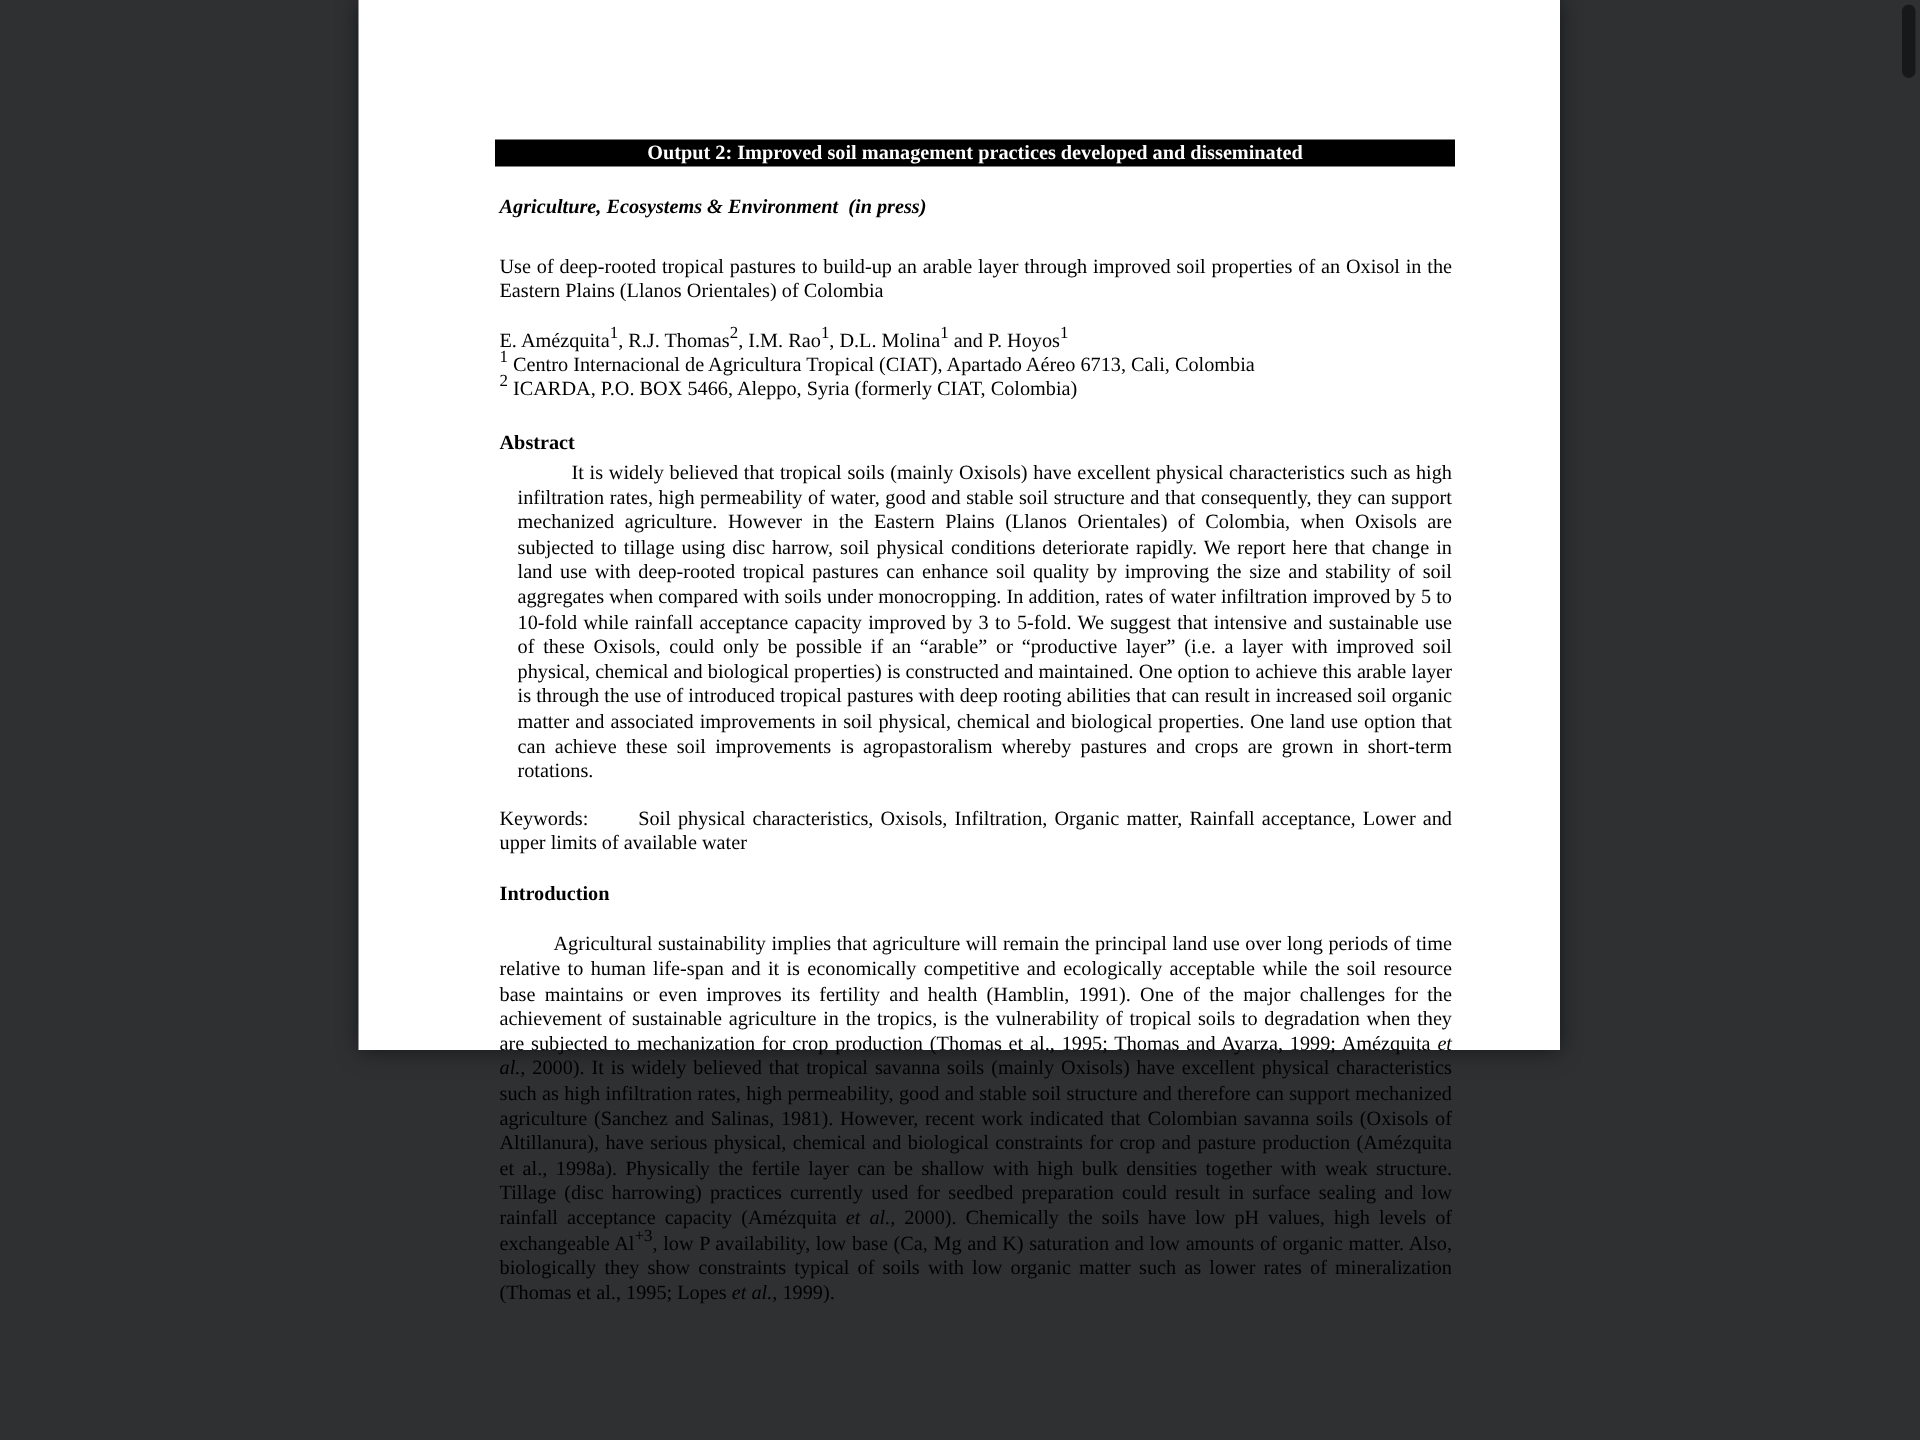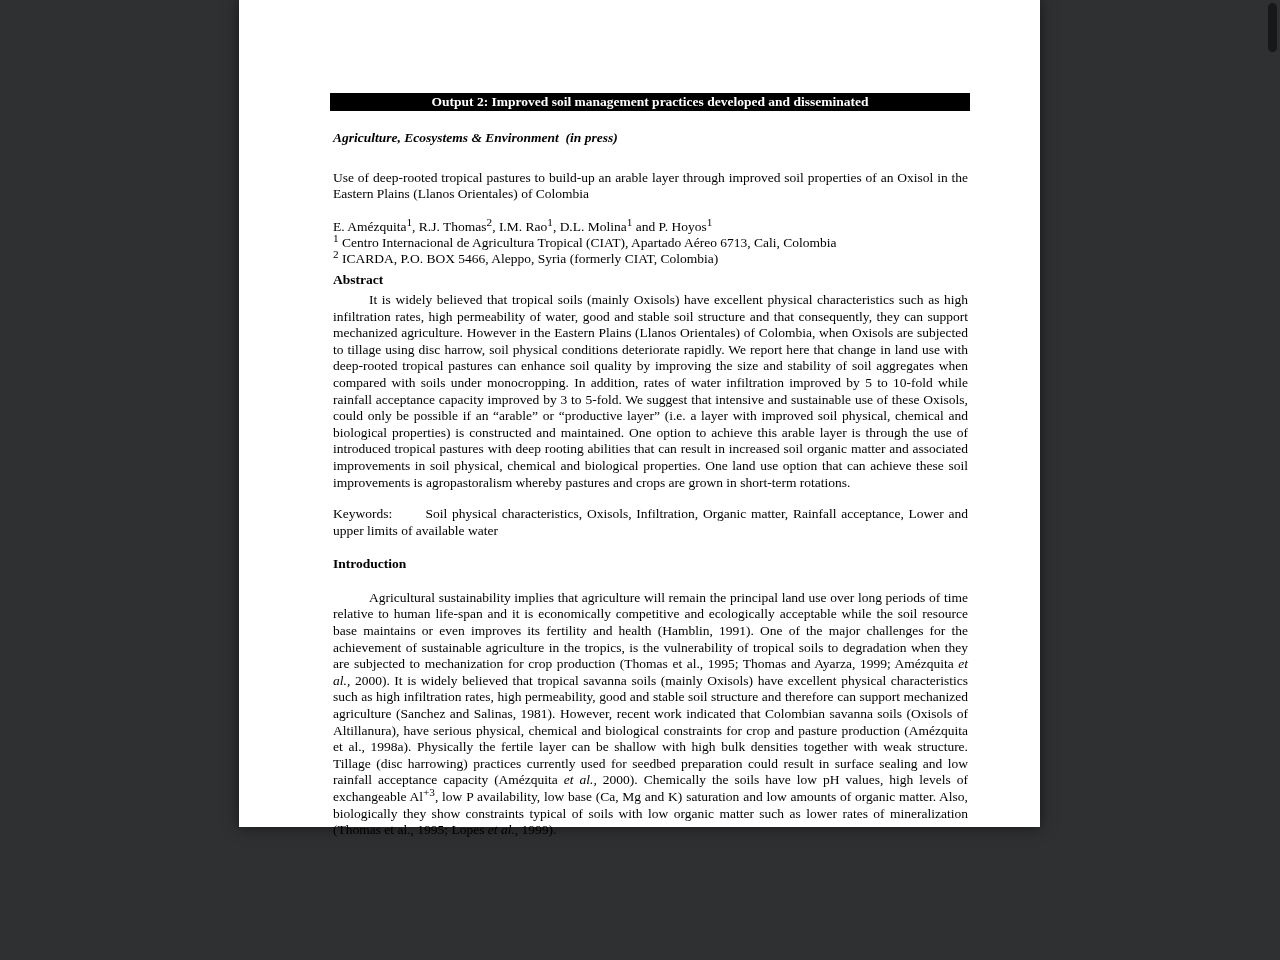--- a/index.html
+++ b/index.html
@@ -10,21 +10,21 @@
     font-family: "Liberation Serif", "DejaVu Serif", serif;
   }
   .viewer {
     position: relative;
     width: 1280px; height: 960px;
     background: #2f3032;
   }
   .pdf-page {
     position: absolute;
     left: 239px; top: 0;
-    width: 801px; height: 827px;
+    width: 801px; height: 700px;
     background: #ffffff;
     box-shadow: 0 0 14px rgba(0,0,0,0.55);
     padding: 93px 72px 0 94px;
     color: #000;
     font-size: 13.5px;
     line-height: 16.6px;
   }
   .scrollbar-thumb {
     position: absolute;
     right: 3px; top: 3px;
@@ -45,31 +45,31 @@
   .journal-line {
     font-weight: bold;
     font-style: italic;
     margin-bottom: 23px;
   }
   .paper-title {
     font-weight: normal;
     text-align: justify;
     margin-bottom: 16px;
   }
-  .authors-block { margin-bottom: 5px; line-height: 16.2px; }
+  .authors-block { margin-bottom: 20px; line-height: 16.2px; }
   .affiliation { }
   .section-heading {
     font-weight: bold;
     margin-bottom: 3px;
   }
   .para {
     text-align: justify;
     text-indent: 36px;
   }
-  .abstract-para { margin-bottom: 15px; }
+  .abstract-para { margin-bottom: 15px; margin-left: 12px; }
   .keywords-para {
     text-align: justify;
     text-indent: 0;
     margin-bottom: 17px;
   }
   .intro-gap { margin-bottom: 17px; }
   sup { line-height: 0; }
 </style>
 </head>
 <body>

